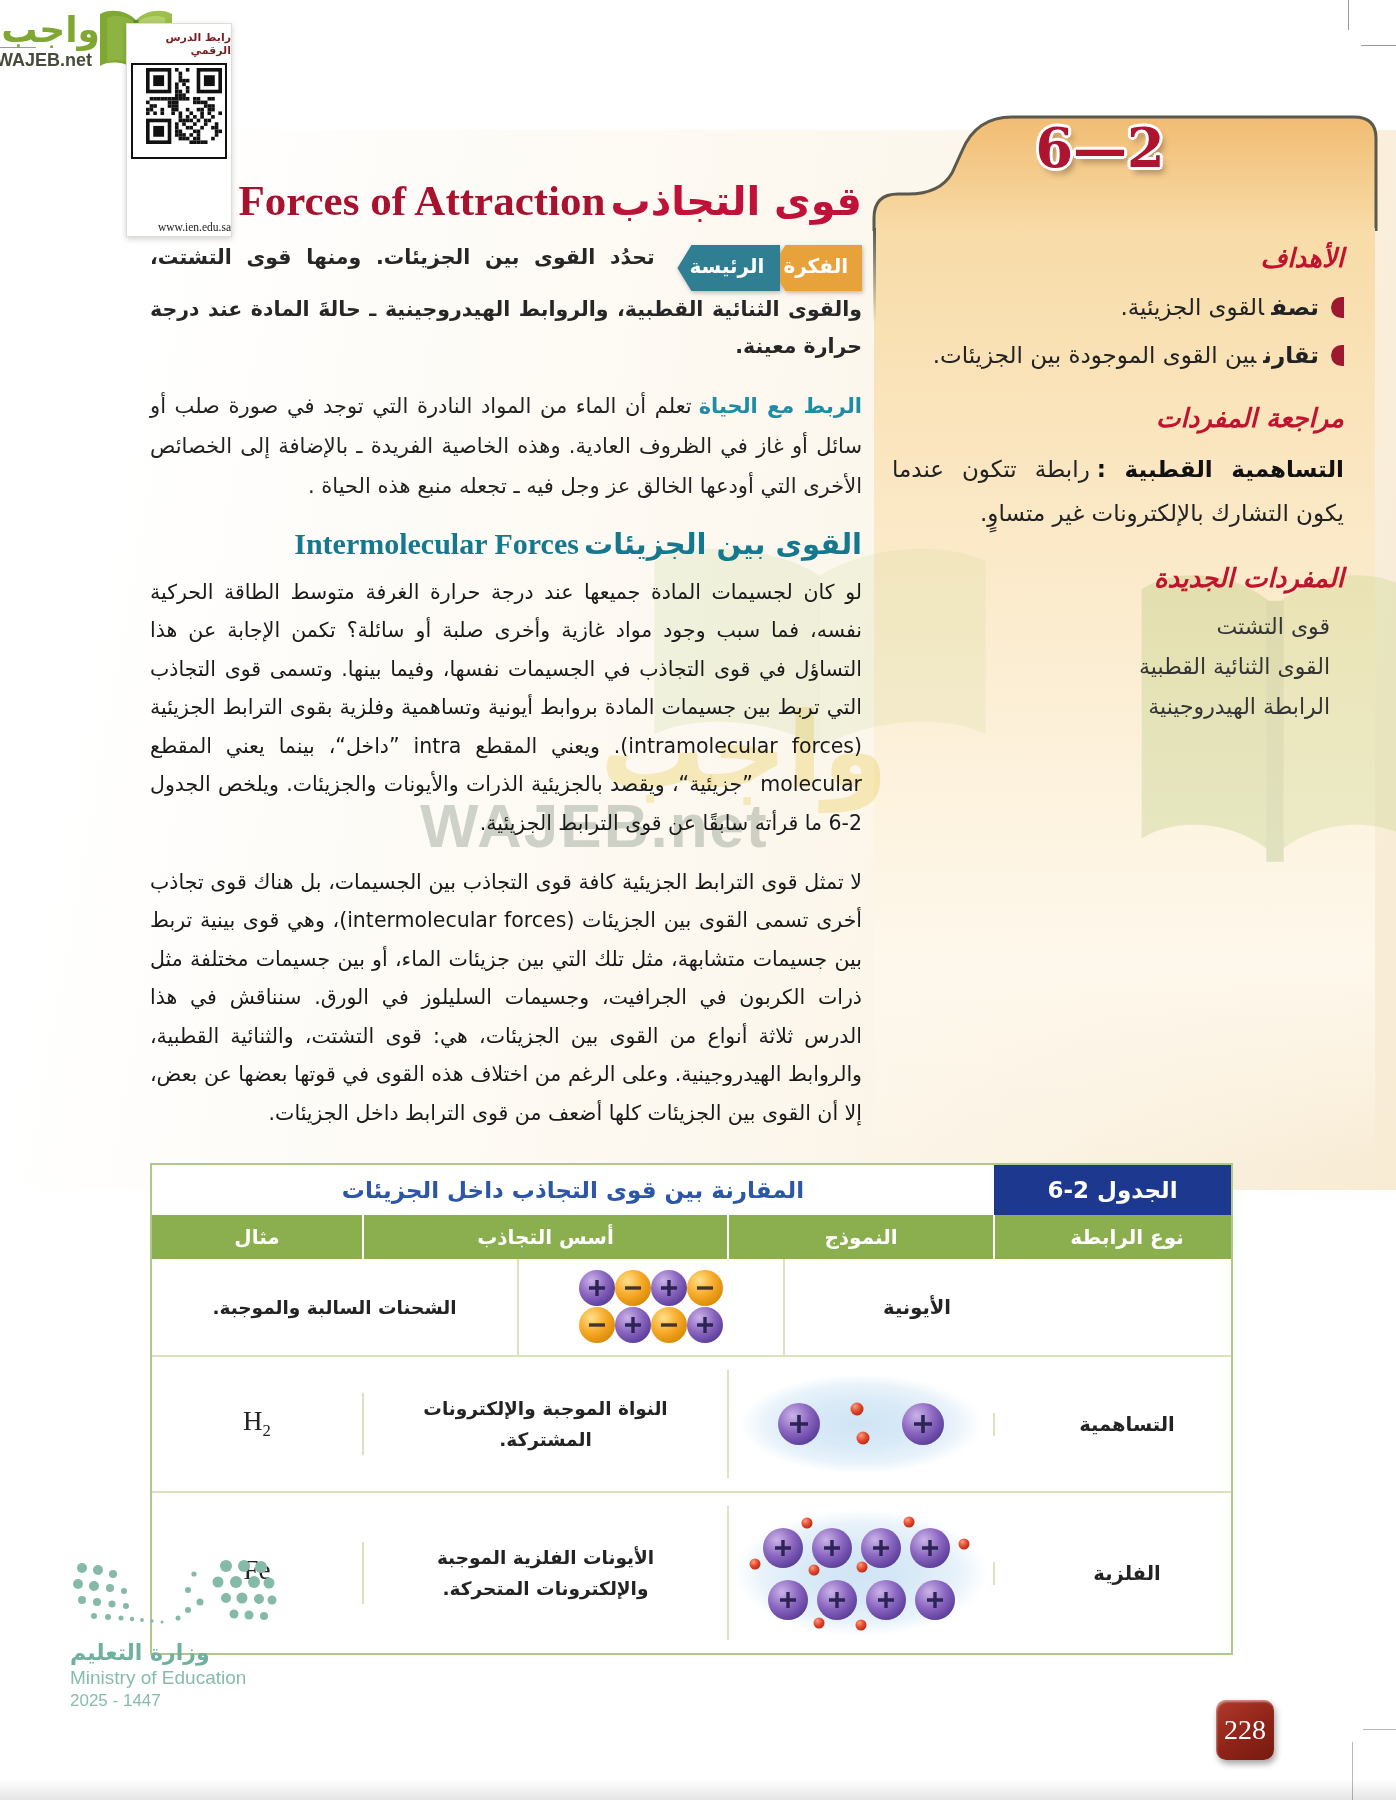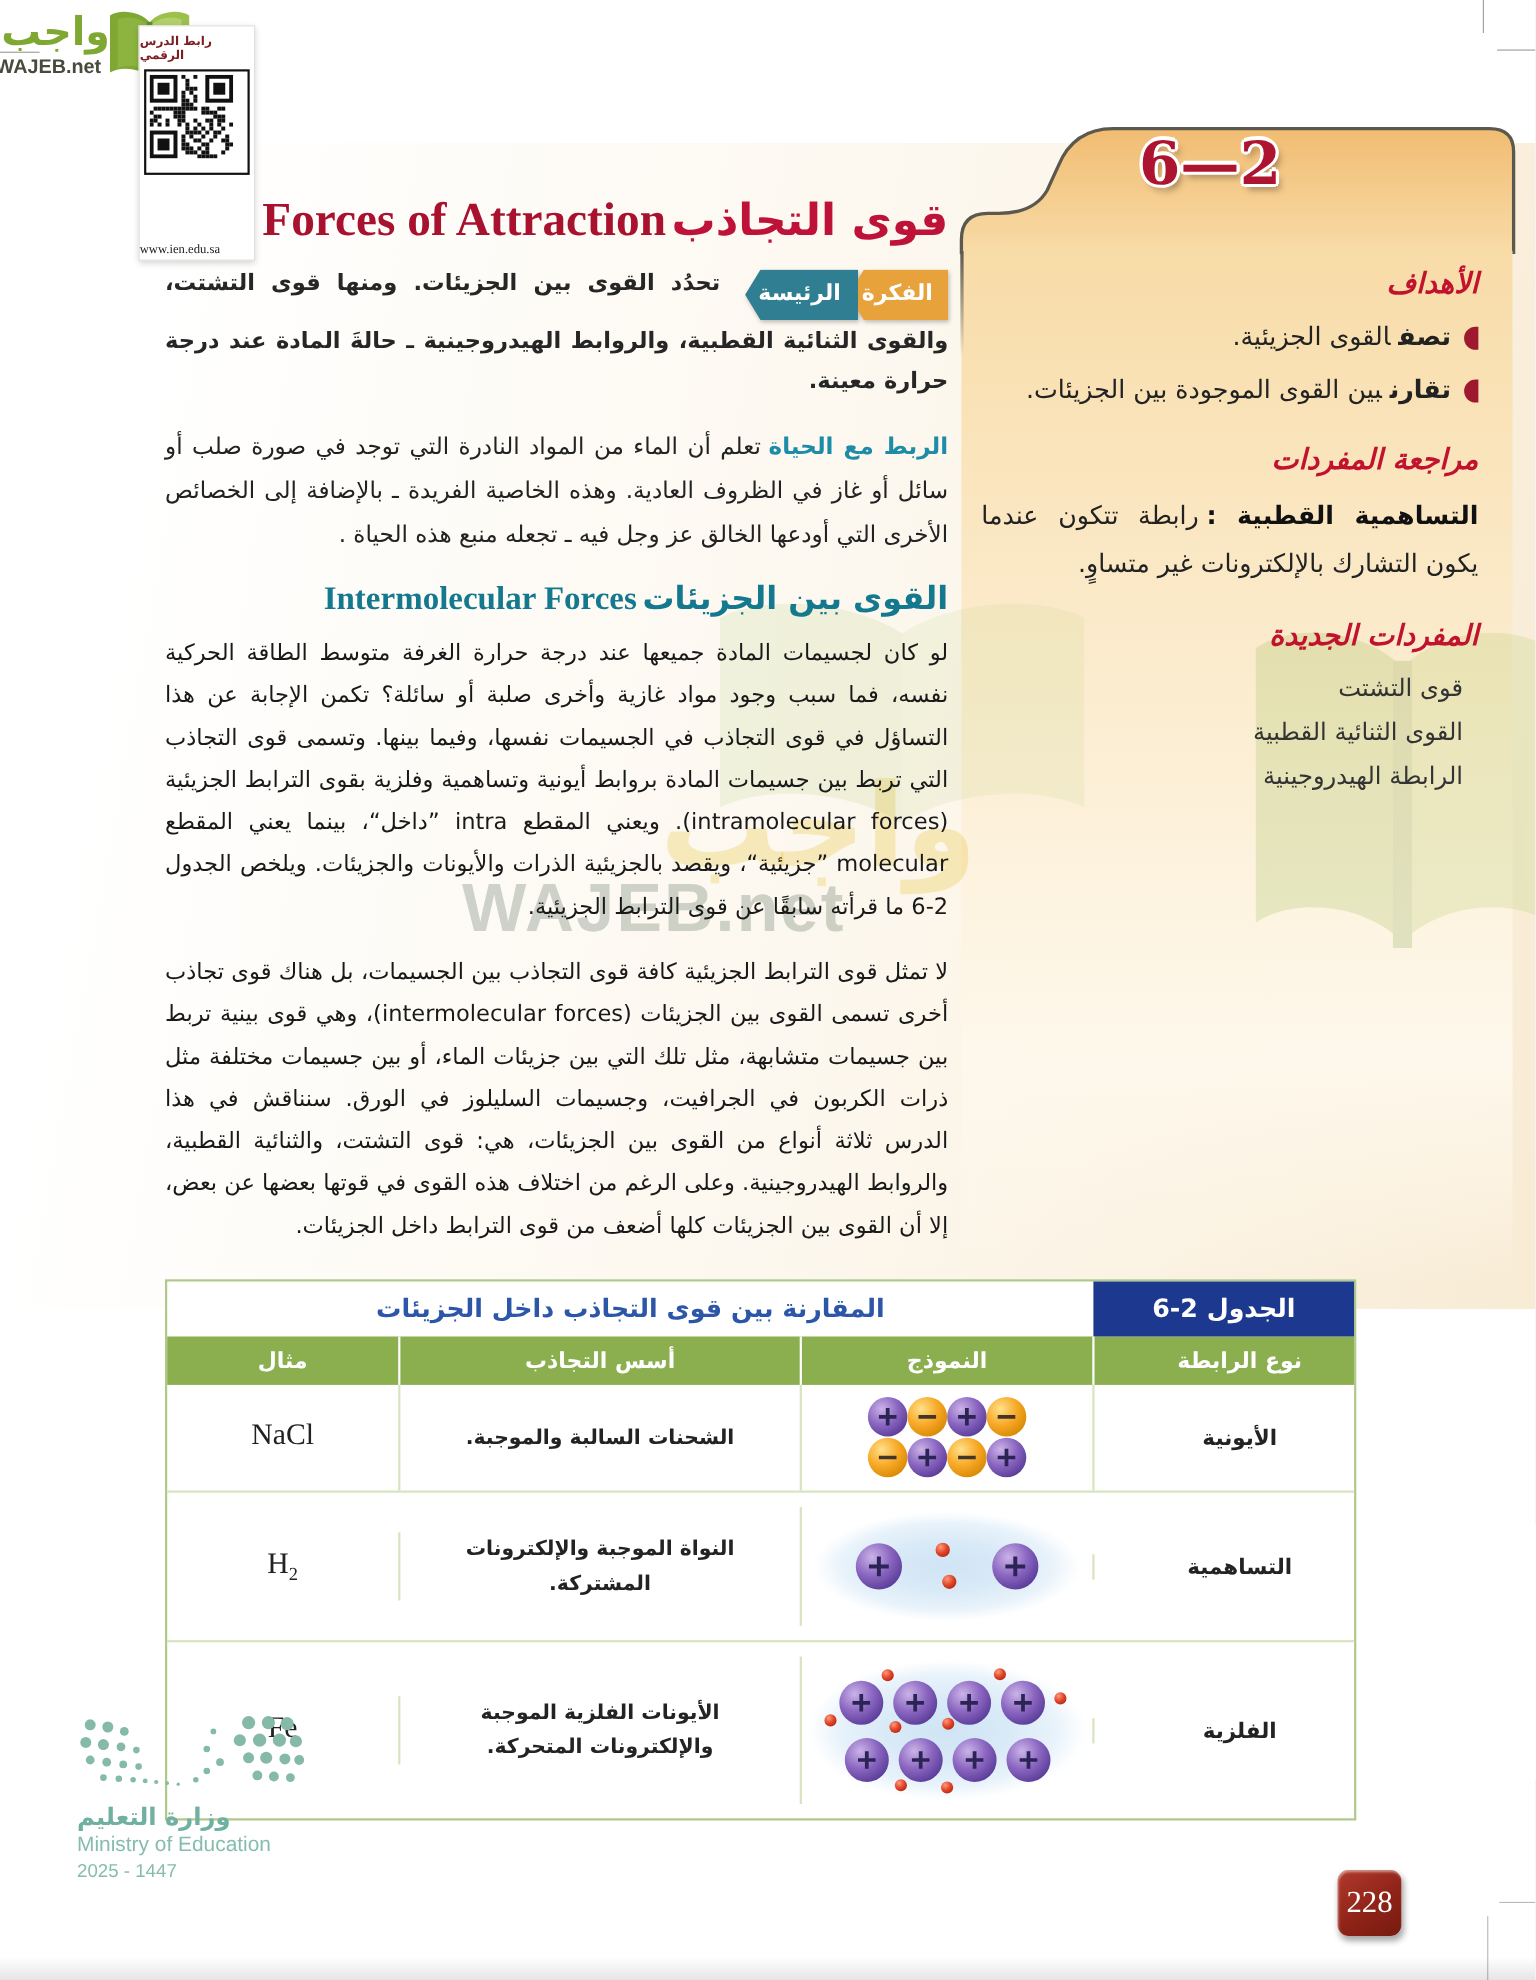--- a/index.html
+++ b/index.html
@@ -15,21 +15,21 @@
   
   .cm{background:#9a9a9a;z-index:4;}
 
   
   .brand{left:10px;top:6px;width:250px;height:70px;z-index:3;}
   .brand-ar{position:absolute;right:160px;top:6px;color:#7fa832;font-weight:bold;font-size:36px;line-height:36px;}
   .brand-net{position:absolute;right:168px;top:44px;color:#474b3c;font-weight:bold;font-size:18px;font-family:"Liberation Sans",sans-serif;}
   .book-icon{position:absolute;right:85px;top:2px;}
 
   .qr-card{left:126px;top:23px;width:104px;height:212px;background:#fff;border:1px solid #e0ddd6;
-    box-shadow:0 2px 6px rgba(0,0,0,0.18);z-index:3;text-align:left;}
+    box-shadow:0 2px 6px rgba(0,0,0,0.18);z-index:3;text-align:right;}
   .qr-title{margin-top:7px;font-size:11px;font-weight:bold;color:#7c1d22;}
   .qr-box{margin:6px auto 0 auto;width:86px;height:86px;border:2px solid #111;padding:3px;background:#fff;}
   .qr-url{margin-top:62px;font-size:11.5px;color:#222;font-family:"Liberation Serif",serif;}
 
   
   .tab-svg{left:860px;top:105px;z-index:1;}
   .sec-num{left:990px;top:116px;width:220px;text-align:center;z-index:3;
     font-family:"DejaVu Serif",serif;font-weight:bold;font-size:54px;color:#ad1430;
     text-shadow:-3px 0 #fff,3px 0 #fff,0 -3px #fff,0 3px #fff,-2px -2px #fff,2px -2px #fff,-2px 2px #fff,2px 2px #fff,4px 6px 6px rgba(80,60,40,0.45);}
   .side-panel{left:874px;top:228px;width:501px;height:940px;z-index:1;
@@ -365,23 +365,20 @@
       <div class="t-label">الجدول 2-6</div>
     </div>
     <div class="t-head">
       <div class="t-hcell c-example">مثال</div>
       <div class="t-hcell c-basis">أسس التجاذب</div>
       <div class="t-hcell c-model">النموذج</div>
       <div class="t-hcell c-bond">نوع الرابطة</div>
     </div>
 
     <div class="t-row" style="height:96px;">
-      <div class="t-cell c-example">
-        <span class="ex-text"><span>NaCl</span><sub></sub></span>
-      </div>
       <div class="t-cell c-basis">
           <span class="basis-text">الشحنات السالبة والموجبة.</span>
         </div>
       <div class="t-cell c-model">
         <svg width="152" height="78" viewBox="0 0 152 78">
           <circle cx="22" cy="20" r="18" fill="url(#gPurple)"></circle>
             <path d="M14,20 h16 M22,12 v16" stroke="#2b2455" stroke-width="3.4"></path>
           <circle cx="58" cy="20" r="18" fill="url(#gOrange)"></circle>
             <path d="M50,20 h16" stroke="#433629" stroke-width="3.4"></path>
           <circle cx="94" cy="20" r="18" fill="url(#gPurple)"></circle>

